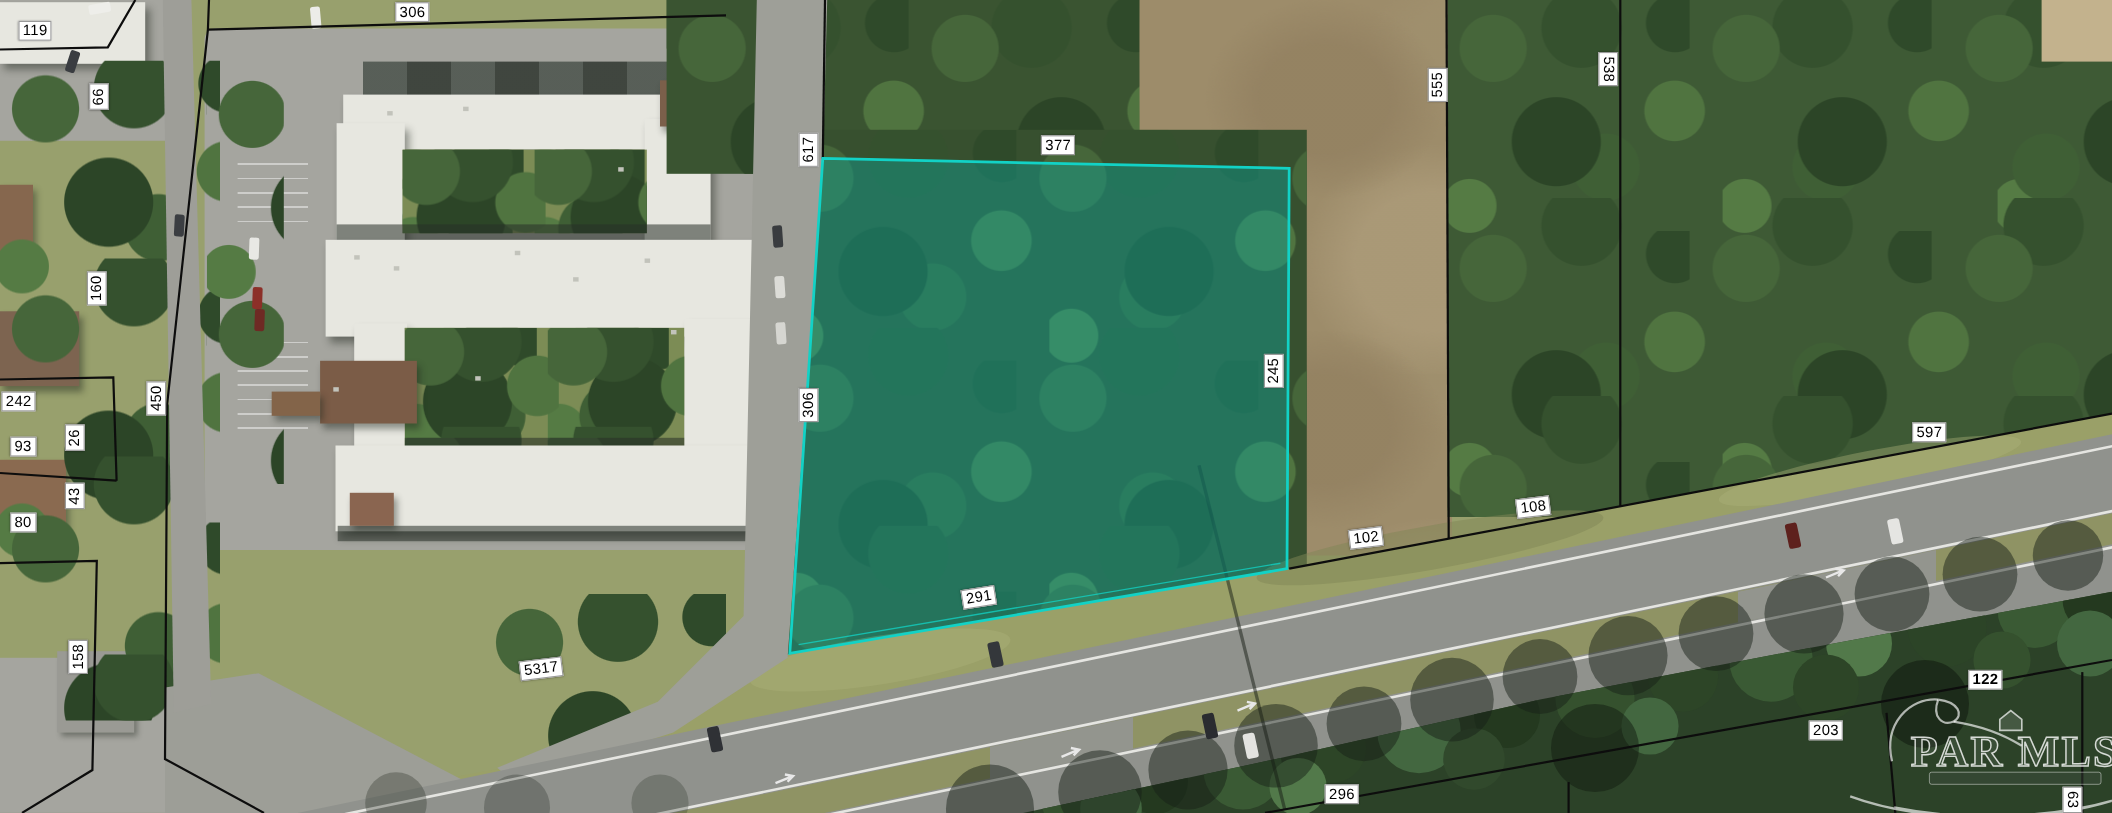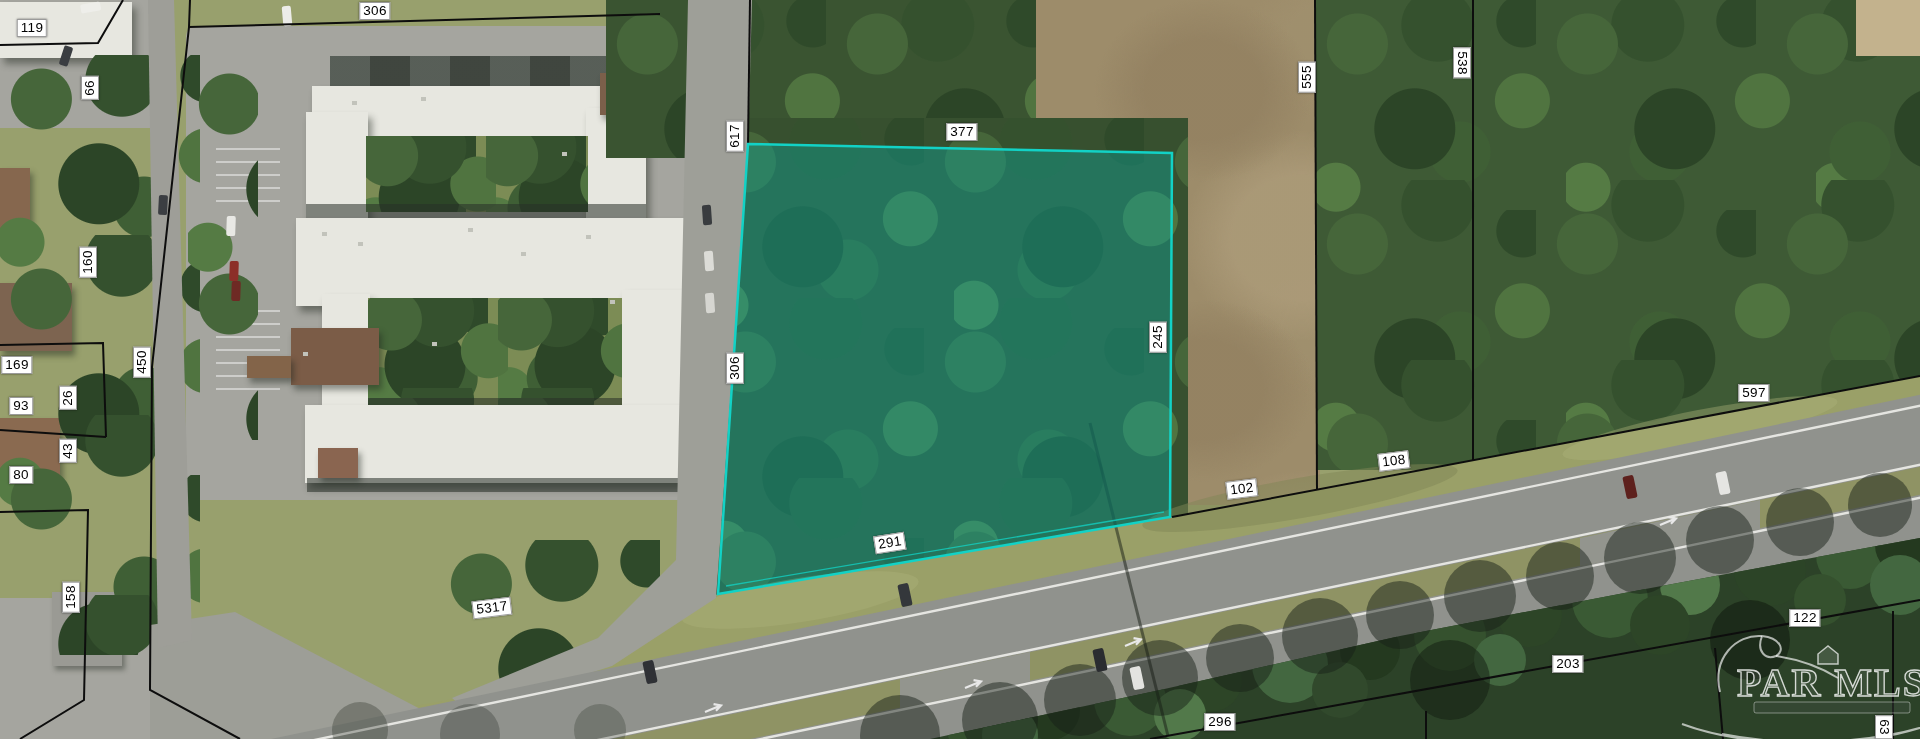--- a/index.html
+++ b/index.html
@@ -249,35 +249,35 @@
       <rect x="-78" y="16" width="156" height="11" rx="2" fill="rgba(70,80,70,.35)" stroke="rgba(255,255,255,.5)" stroke-width=".8"></rect>
     </g>
   </svg>
 
   <div id="labels-layer">
       <div class="dim-label" style="left: 32px; top: 28px; transform: translate(-50%, -50%) rotate(0deg); text-align: center;">119</div>
       <div class="dim-label" style="left: 90px; top: 88px; transform: translate(-50%, -50%) rotate(-90deg);">66</div>
       <div class="dim-label" style="left: 375px; top: 11px; transform: translate(-50%, -50%) rotate(0deg);">306</div>
       <div class="dim-label" style="left: 88px; top: 262px; transform: translate(-50%, -50%) rotate(-90deg);">160</div>
       <div class="dim-label" style="left: 142px; top: 362px; transform: translate(-50%, -50%) rotate(-90deg);">450</div>
-      <div class="dim-label" style="left: 17px; top: 365px; transform: translate(-50%, -50%) rotate(0deg);">169</div>
+      <div class="dim-label" style="left: 17px; top: 365px; transform: translate(-50%, -50%) rotate(0deg);">242</div>
       <div class="dim-label" style="left: 21px; top: 406px; transform: translate(-50%, -50%) rotate(0deg); text-align: center;">93</div>
       <div class="dim-label" style="left: 68px; top: 398px; transform: translate(-50%, -50%) rotate(-90deg);">26</div>
       <div class="dim-label" style="left: 68px; top: 451px; transform: translate(-50%, -50%) rotate(-90deg);">43</div>
       <div class="dim-label" style="left: 21px; top: 475px; transform: translate(-50%, -50%) rotate(0deg);">80</div>
       <div class="dim-label" style="left: 71px; top: 597px; transform: translate(-50%, -50%) rotate(-90deg);">158</div>
       <div class="dim-label" style="left: 492px; top: 608px; transform: translate(-50%, -50%) rotate(-7deg);">5317</div>
       <div class="dim-label" style="left: 735px; top: 136px; transform: translate(-50%, -50%) rotate(-90deg);">617</div>
       <div class="dim-label" style="left: 735px; top: 368px; transform: translate(-50%, -50%) rotate(-90deg);">306</div>
       <div class="dim-label" style="left: 962px; top: 132px; transform: translate(-50%, -50%) rotate(0deg);">377</div>
       <div class="dim-label" style="left: 1158px; top: 337px; transform: translate(-50%, -50%) rotate(-90deg);">245</div>
       <div class="dim-label" style="left: 890px; top: 543px; transform: translate(-50%, -50%) rotate(-9deg);">291</div>
       <div class="dim-label" style="left: 1307px; top: 77px; transform: translate(-50%, -50%) rotate(-90deg);">555</div>
       <div class="dim-label" style="left: 1462px; top: 63px; transform: translate(-50%, -50%) rotate(90deg);">538</div>
       <div class="dim-label" style="left: 1754px; top: 393px; transform: translate(-50%, -50%) rotate(0deg);">597</div>
       <div class="dim-label" style="left: 1394px; top: 461px; transform: translate(-50%, -50%) rotate(-7deg);">108</div>
       <div class="dim-label" style="left: 1242px; top: 489px; transform: translate(-50%, -50%) rotate(-7deg);">102</div>
-      <div class="dim-label" style="left: 1805px; top: 618px; transform: translate(-50%, -50%) rotate(0deg);">122</div>
-      <div class="dim-label" style="left: 1568px; top: 664px; transform: translate(-50%, -50%) rotate(0deg); text-align: right;">203</div>
+      <div class="dim-label" style="left: 1805px; top: 618px; transform: translate(-50%, -50%) rotate(0deg); font-weight: bold;">122</div>
+      <div class="dim-label" style="left: 1660px; top: 664px; transform: translate(-50%, -50%) rotate(0deg); text-align: right;">203</div>
       <div class="dim-label" style="left: 1207px; top: 722px; transform: translate(-50%, -50%) rotate(0deg); margin-left: 13px;">296</div>
       <div class="dim-label" style="left: 1884px; top: 727px; transform: translate(-50%, -50%) rotate(90deg);">63</div>
     </div>
 </div>
 
 </body></html>

